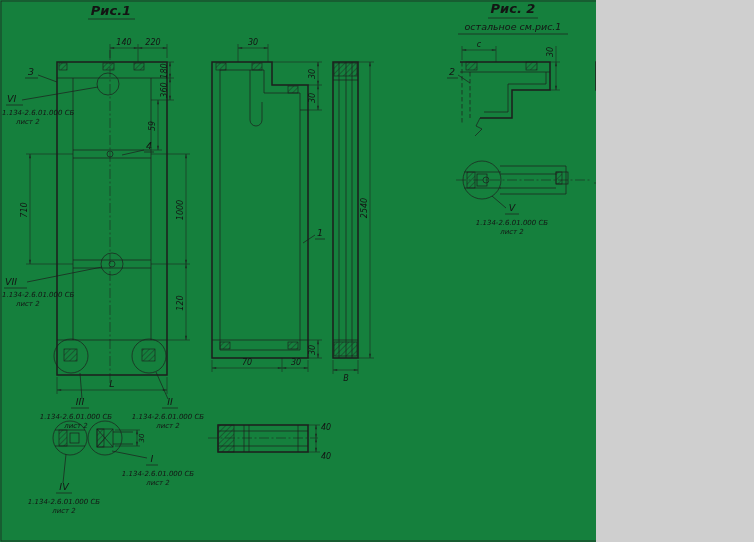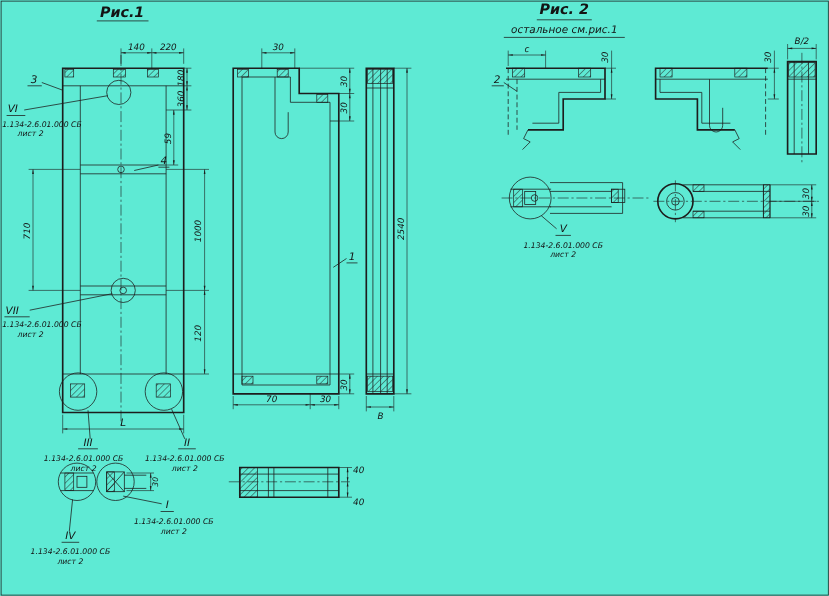--- a/index.html
+++ b/index.html
@@ -1,16 +1,16 @@
 <!DOCTYPE html>
 <html><head>
 <meta charset="utf-8">
 <style>
   html,body{margin:0;padding:0;background:#cfcfcf;}
-  .sheet{width:754px;height:542px;background:#5eead4;position:relative;overflow:hidden;
+  .sheet{width:596px;height:542px;background:#15803d;position:relative;overflow:hidden;
          font-family:"DejaVu Sans",sans-serif;}
   svg{display:block}
   .ln{stroke:#1d1d1d;stroke-width:.7;fill:none}
   .lt{stroke:#1d1d1d;stroke-width:1.5;fill:none}
   .dim{stroke:#1d1d1d;stroke-width:.55;fill:none}
   .cl{stroke:#1d1d1d;stroke-width:.55;fill:none;stroke-dasharray:10 2.5 2 2.5}
   .dsh{stroke:#1d1d1d;stroke-width:.7;fill:none;stroke-dasharray:4.5 2.5}
   .hat{fill:url(#hat);stroke:#1d1d1d;stroke-width:.6}
   text{fill:#141414;font-style:italic;font-family:"DejaVu Sans",sans-serif}
   .t7{font-size:7px}

